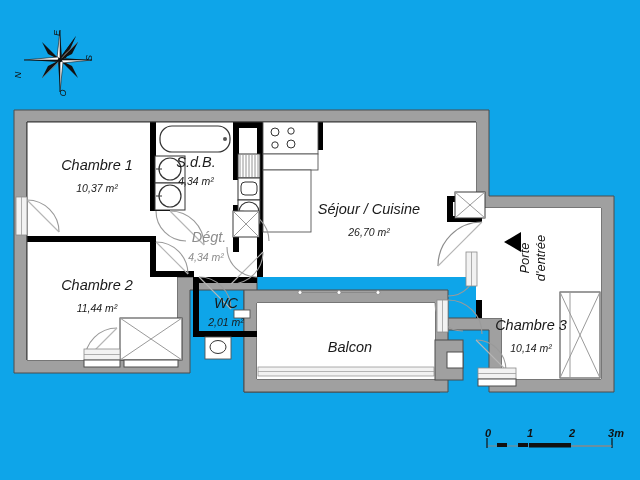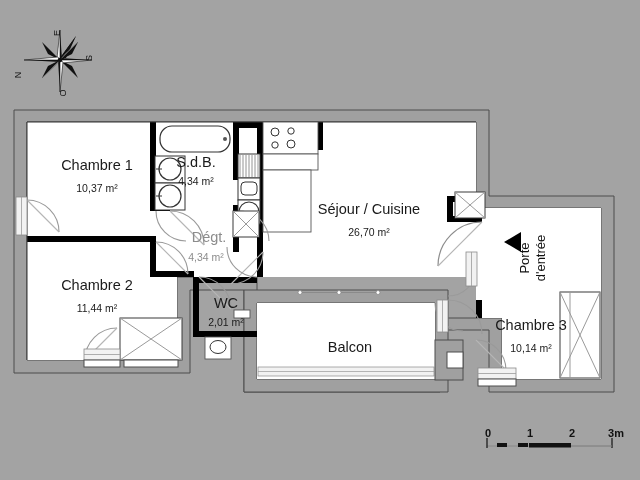--- a/index.html
+++ b/index.html
@@ -10,21 +10,22 @@
   body {
     width: 640px;
     height: 480px;
     overflow: hidden;
     font-family: "Liberation Sans", sans-serif;
   }
   #plan-root {
     position: relative;
     width: 640px;
     height: 480px;
-    background: #a3a3a3;
+    background: #0ea5e9;
+    font-style: italic;
   }
   svg.plan-svg {
     position: absolute;
     left: 0;
     top: 0;
     width: 640px;
     height: 480px;
     display: block;
   }
   .room-label-name {

